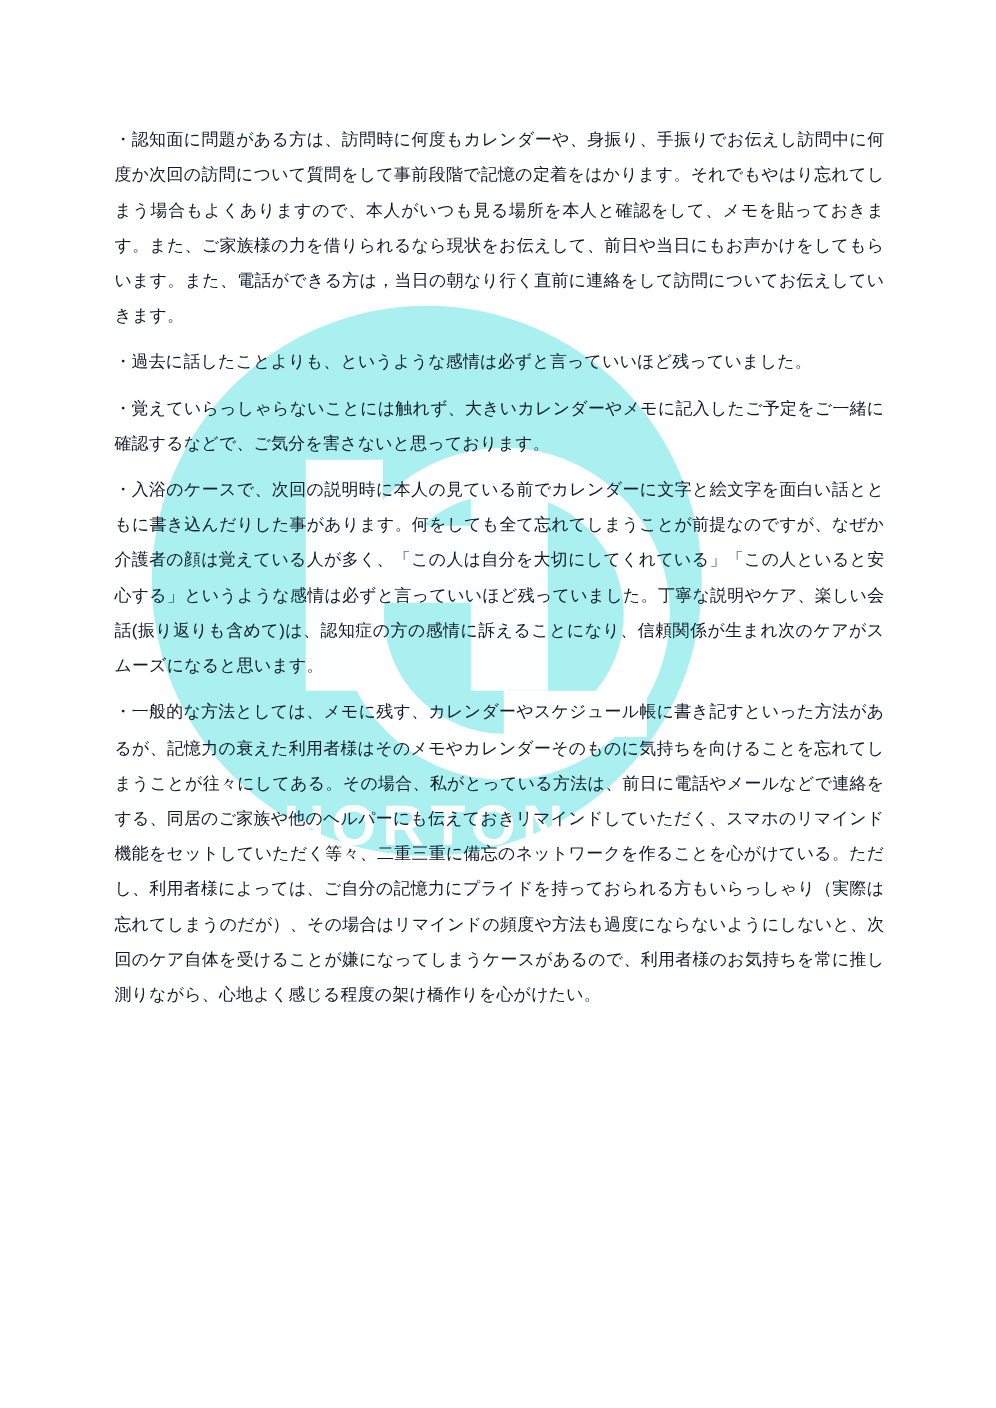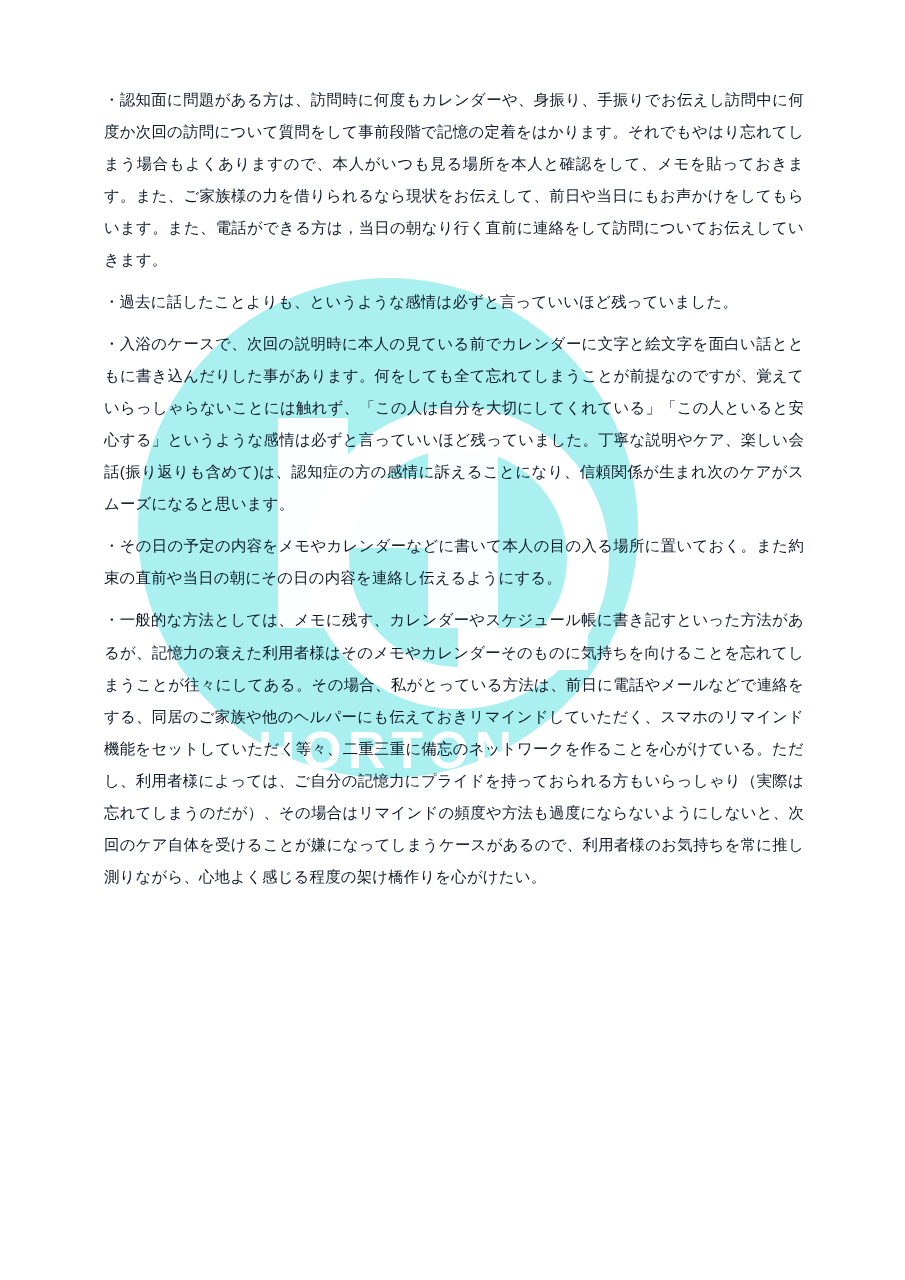--- a/index.html
+++ b/index.html
@@ -24,21 +24,21 @@
     height: 620px;
     pointer-events: none;
     z-index: 0;
   }
   .watermark svg { display: block; width: 100%; height: 100%; }
 
   
   .content {
     position: absolute;
     left: 104px;
-    top: 84px;
+    top: 112px;
     width: 700px;
     z-index: 2;
   }
   .para {
     color: #0f1a2a;
     font-size: 15.4px;
     line-height: 2.08;
     letter-spacing: 0.2px;
     margin: 0 0 10px 0;
     text-align: justify;
@@ -59,18 +59,18 @@
       <path d="M150 190 h70 v60 h80 v-60 h70 v210 h-70 v-80 h-80 v80 h-70 z" fill="#ffffff" opacity="0.95"></path>
       <circle cx="330" cy="330" r="130" fill="none" stroke="#ffffff" stroke-width="42"></circle>
       <rect x="330" y="400" width="130" height="42" fill="#ffffff"></rect>
       <text x="260" y="540" text-anchor="middle" font-family="&quot;Liberation Sans&quot;, sans-serif" font-size="52" font-weight="bold" fill="#ffffff" letter-spacing="6">HORTON</text>
     </svg>
   </div>
 
   <div class="content">
     <p class="para">・認知面に問題がある方は、訪問時に何度もカレンダーや、身振り、手振りでお伝えし訪問中に何度か次回の訪問について質問をして事前段階で記憶の定着をはかります。それでもやはり忘れてしまう場合もよくありますので、本人がいつも見る場所を本人と確認をして、メモを貼っておきます。また、ご家族様の力を借りられるなら現状をお伝えして、前日や当日にもお声かけをしてもらいます。また、電話ができる方は，当日の朝なり行く直前に連絡をして訪問についてお伝えしていきます。</p>
     <p class="para">・過去に話したことよりも、というような感情は必ずと言っていいほど残っていました。</p>
-    <p class="para">・入浴のケースで、次回の説明時に本人の見ている前でカレンダーに文字と絵文字を面白い話とともに書き込んだりした事があります。何をしても全て忘れてしまうことが前提なのですが、覚えていらっしゃらないことには触れず、「この人は自分を大切にしてくれている」「この人といると安心する」というような感情は必ずと言っていいほど残っていました。丁寧な説明やケア、楽しい会話(振り返りも含めて)は、認知症の方の感情に訴えることになり、信頼関係が生まれ次のケアがスムーズになると思います。</p>
-    <p class="para">・その日の予定の内容をメモやカレンダーなどに書いて本人の目の入る場所に置いておく。また約束の直前や当日の朝にその日の内容を連絡し伝えるようにする。</p>
+    <p class="para">・覚えていらっしゃらないことには触れず、大きいカレンダーやメモに記入したご予定をご一緒に確認するなどで、ご気分を害さないと思っております。</p>
+    <p class="para">・入浴のケースで、次回の説明時に本人の見ている前でカレンダーに文字と絵文字を面白い話とともに書き込んだりした事があります。何をしても全て忘れてしまうことが前提なのですが、なぜか介護者の顔は覚えている人が多く、「この人は自分を大切にしてくれている」「この人といると安心する」というような感情は必ずと言っていいほど残っていました。丁寧な説明やケア、楽しい会話(振り返りも含めて)は、認知症の方の感情に訴えることになり、信頼関係が生まれ次のケアがスムーズになると思います。</p>
     <p class="para">・一般的な方法としては、メモに残す、カレンダーやスケジュール帳に書き記すといった方法があるが、記憶力の衰えた利用者様はそのメモやカレンダーそのものに気持ちを向けることを忘れてしまうことが往々にしてある。その場合、私がとっている方法は、前日に電話やメールなどで連絡をする、同居のご家族や他のヘルパーにも伝えておきリマインドしていただく、スマホのリマインド機能をセットしていただく等々、二重三重に備忘のネットワークを作ることを心がけている。ただし、利用者様によっては、ご自分の記憶力にプライドを持っておられる方もいらっしゃり（実際は忘れてしまうのだが）、その場合はリマインドの頻度や方法も過度にならないようにしないと、次回のケア自体を受けることが嫌になってしまうケースがあるので、利用者様のお気持ちを常に推し測りながら、心地よく感じる程度の架け橋作りを心がけたい。</p>
   </div>
 
 </div>
 
 </body></html>

